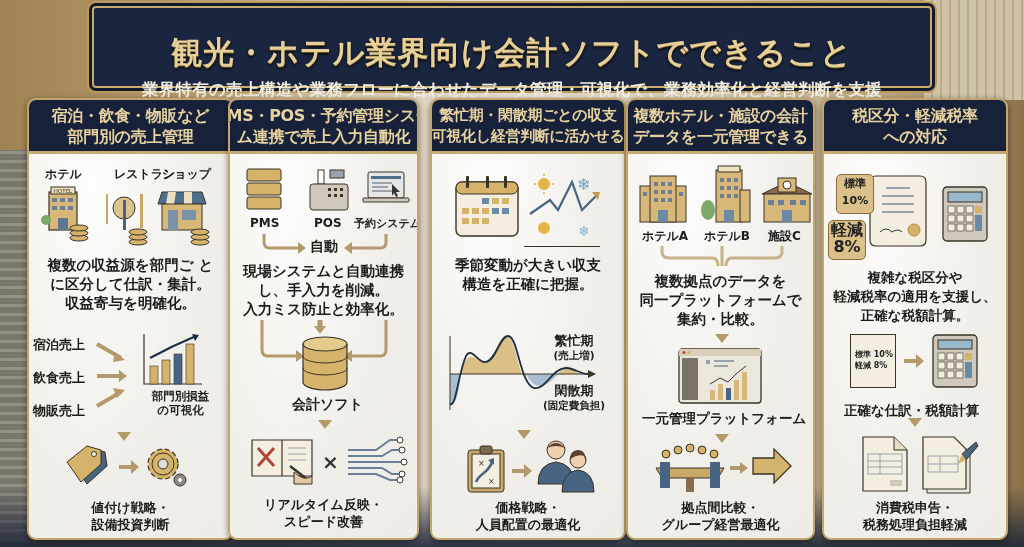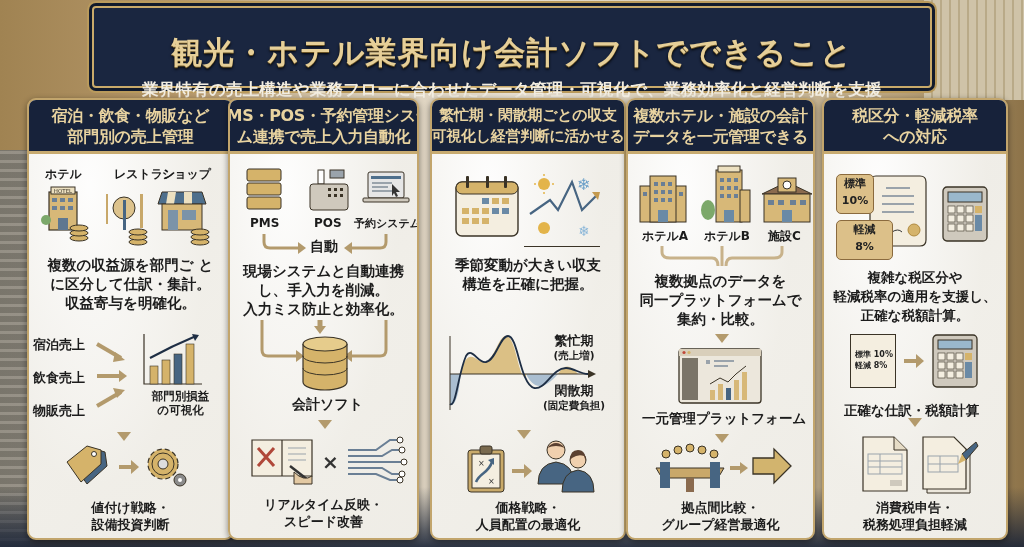--- a/index.html
+++ b/index.html
@@ -515,21 +515,21 @@
       <g stroke="#9aa3ab" stroke-width="2">
           <path d="M16 14 H40 M12 22 H44 M12 30 H44 M12 38 H44"></path>
         </g>
       <circle cx="44" cy="56" r="6" fill="#d5b36a" stroke="#b08a3e"></circle>
       <path d="M10 58 Q16 52 22 58 Q28 54 32 58" stroke="#333" fill="none"></path>
     </svg>
     <div style="position:absolute; left:12px; top:20px; width:38px; height:40px; background:#dcc089; border:1px solid #8a6a3e; border-radius:5px; text-align:center; font-weight:bold; font-size:11px; line-height:17px; color:#222;">
       <div>標準</div>
       <div>10%</div>
     </div>
-    <div style="position:absolute; left:12px; top:66px; width:57px; height:40px; background:#dcc089; border:1px solid #8a6a3e; border-radius:5px; text-align:center; font-weight:bold; font-size:11px; line-height:17px; color:#222;">
+    <div style="position:absolute; left:4px; top:66px; width:38px; height:40px; background:#dcc089; border:1px solid #8a6a3e; border-radius:5px; text-align:center; font-weight:bold; font-size:16px; line-height:17px; color:#222;">
       <div>軽減</div>
       <div>8%</div>
     </div>
     <svg style="left:118px; top:32px;" width="46" height="56" viewBox="0 0 46 56">
       <rect x="1" y="1" width="44" height="54" rx="4" fill="#cfc9bd" stroke="#3a3326" stroke-width="1.3"></rect>
       <rect x="6" y="6" width="34" height="10" fill="#9ab8cc" stroke="#3a3326"></rect>
       <g fill="#f4eee0" stroke="#3a3326" stroke-width=".6">
           <rect x="6" y="20" width="7" height="7"></rect>
           <rect x="15" y="20" width="7" height="7"></rect>
           <rect x="24" y="20" width="7" height="7"></rect>

